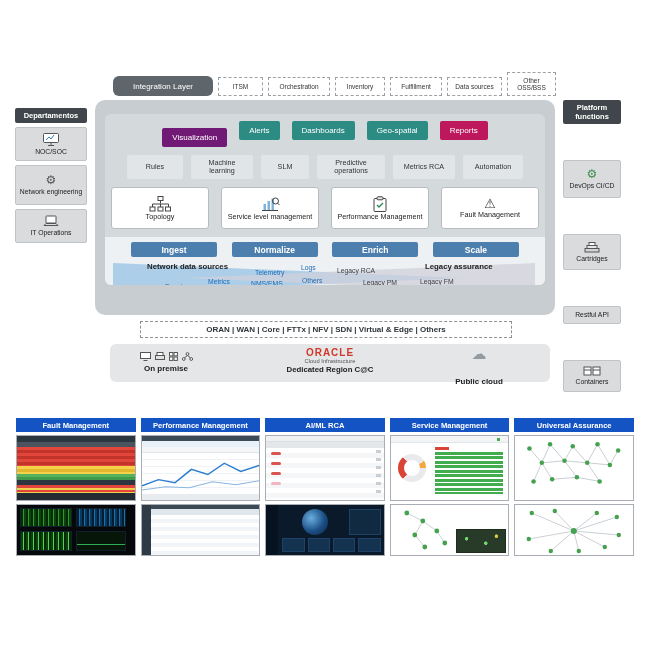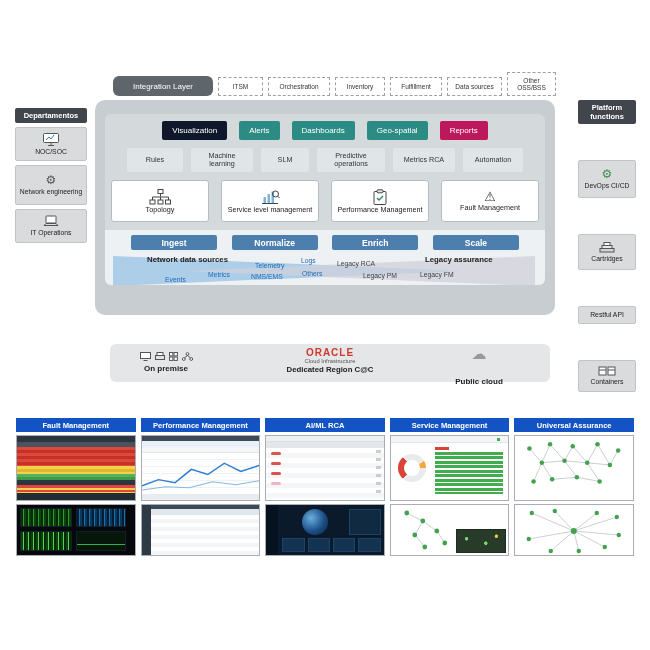--- a/index.html
+++ b/index.html
@@ -26,21 +26,21 @@
   
   .main-panel{position:absolute;left:95px;top:100px;width:460px;height:215px;background:#c7cdd1;
               border-radius:10px;box-sizing:border-box;padding:8px 10px;}
   .ua-title{height:22px;background:linear-gradient(180deg,#1a6573,#0d4854);color:#fff;font-weight:bold;
             font-size:11.5px;display:flex;align-items:center;justify-content:center;border-radius:3px;letter-spacing:.3px;}
   .ua-inner{margin-top:6px;height:171px;background:#d4d9dc;border-radius:6px;overflow:hidden;
             display:flex;flex-direction:column;}
   .ua-row1{display:flex;justify-content:center;gap:12px;margin-top:7px;}
   .vis-btn{height:19px;display:flex;align-items:center;justify-content:center;color:#fff;font-size:8px;
            border-radius:2px;padding:0 10px;background:#2c8c84;white-space:nowrap;}
-  .vis-dark{background:#0f172a;}
+  .vis-dark{background:#701a75;margin-top:7px;}
   .vis-green{background:#be185d;}
   .ua-row2{display:flex;justify-content:center;gap:8px;margin-top:8px;}
   .cap-btn{height:24px;background:#e2e5e7;border-radius:2px;color:#333;font-size:7.2px;display:flex;
            align-items:center;justify-content:center;text-align:center;line-height:1.15;padding:0 6px;box-sizing:border-box;}
   .ua-row3{display:flex;justify-content:center;gap:12px;margin-top:8px;}
   .ua-card{width:98px;height:42px;background:#fff;border:1px solid #b6bcc0;border-radius:3px;display:flex;
            flex-direction:column;align-items:center;justify-content:center;gap:1px;font-size:7.2px;
            text-align:center;line-height:1.1;box-sizing:border-box;}
   .warn{font-size:13px;line-height:1;color:#333;}
   .ua-white{flex:1;margin-top:8px;background:#eef1f3;}
@@ -178,21 +178,21 @@
     </div>
     <div class="side-item" style="height:34px;">
       <svg width="16" height="12" viewBox="0 0 16 12">
           <rect x="3" y="1" width="10" height="7" rx="0.5" fill="#fff" stroke="#555"></rect>
           <path d="M1 10.5h14L13 8.5H3z" fill="#ddd" stroke="#555"></path>
         </svg>
       <span>IT Operations</span>
     </div>
   </div>
 
-  <div class="side-panel" style="left:578px;top:100px;width:58px;gap:36px;">
+  <div class="side-panel" style="left:563px;top:100px;width:58px;gap:36px;">
     <div class="side-header">Platform functions</div>
     <div class="side-item" style="height:38px;">
       <span class="gear gear-green">⚙</span>
       <span>DevOps CI/CD</span>
     </div>
     <div class="side-item" style="height:36px;">
       <svg width="16" height="12" viewBox="0 0 16 12">
           <rect x="1" y="7.5" width="14" height="3.5" fill="#cfd4d7" stroke="#555"></rect>
           <rect x="3" y="4.5" width="10" height="3" fill="#e6e9ea" stroke="#555"></rect>
           <rect x="5" y="1.5" width="6" height="3" fill="#fff" stroke="#555"></rect>
@@ -287,20 +287,21 @@
           <span class="src-term src-blue" style="left:196px;top:5px;">Logs</span>
           <span class="src-term src-blue" style="left:197px;top:18px;">Others</span>
           <span class="src-term src-dark" style="left:232px;top:8px;">Legacy RCA</span>
           <span class="src-term src-dark" style="left:258px;top:20px;">Legacy PM</span>
           <span class="src-term src-dark" style="left:315px;top:19px;">Legacy FM</span>
         </div>
       </div>
     </div>
   </div>
 
+  <div class="network-layer">ORAN | WAN | Core | FTTx | NFV | SDN | Virtual &amp; Edge | Others</div>
 
   <div class="infra-bar">
     <div class="onprem">
       <div class="onprem-icons">
         <svg width="11" height="9" viewBox="0 0 11 9">
             <rect x="0.5" y="0.5" width="10" height="6" fill="#fff" stroke="#555"></rect>
             <path d="M3.5 8.5h4" stroke="#555"></path>
           </svg>
         <svg width="10" height="9" viewBox="0 0 10 9">
             <rect x="2" y="0.5" width="6" height="3" fill="#fff" stroke="#555"></rect>

